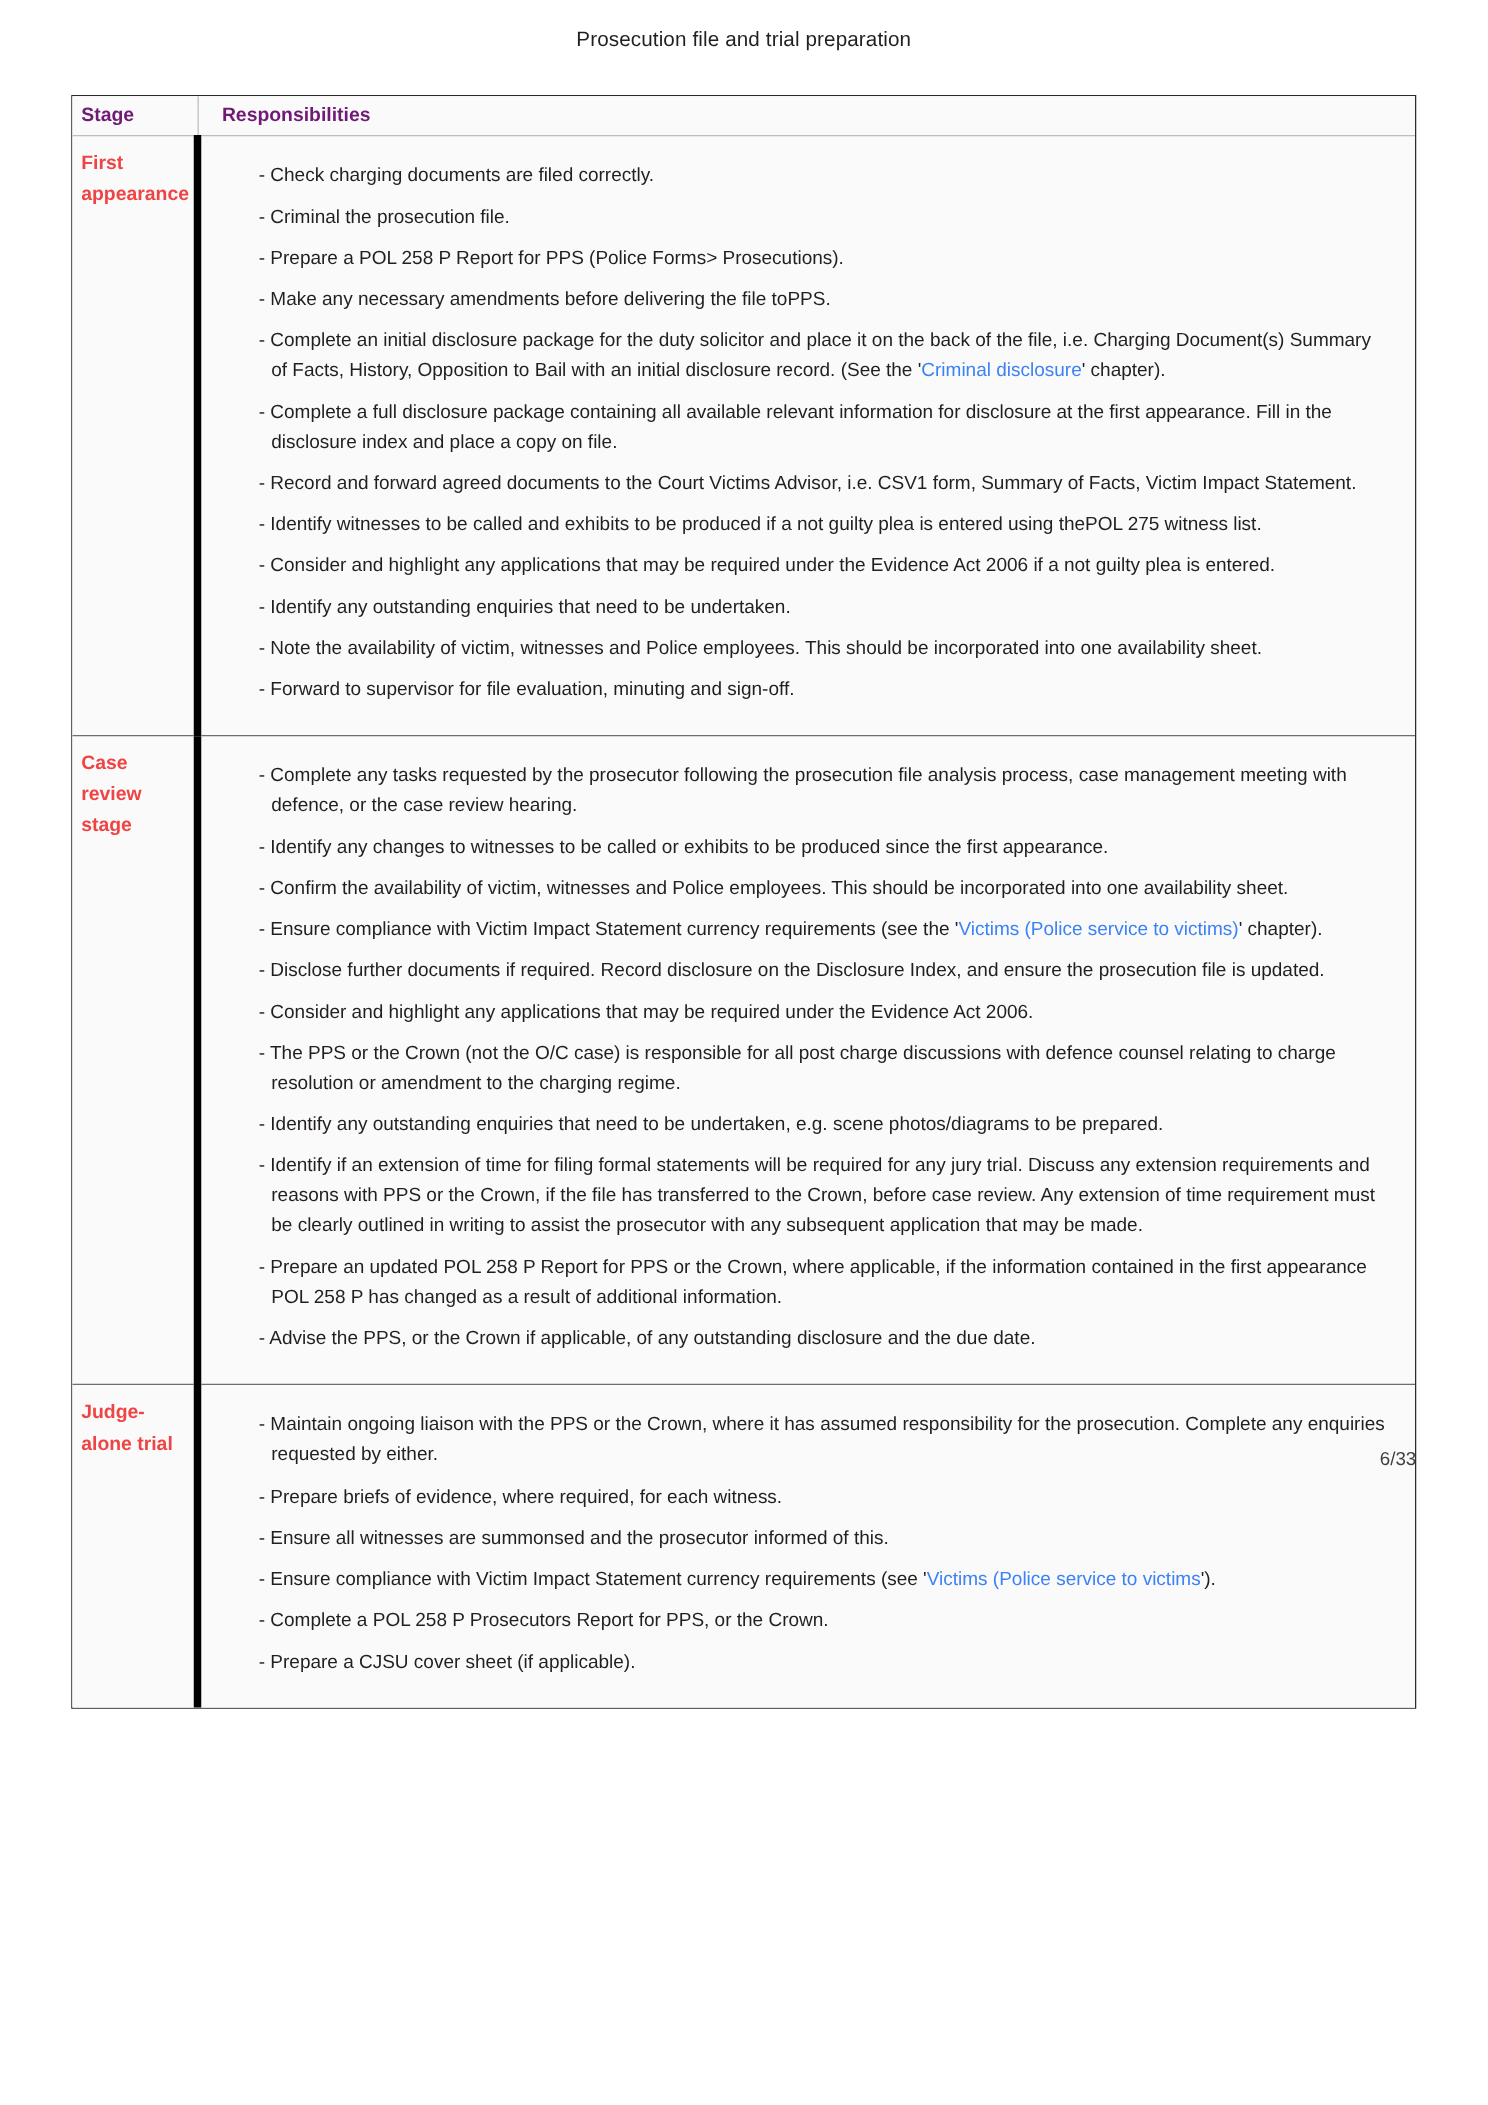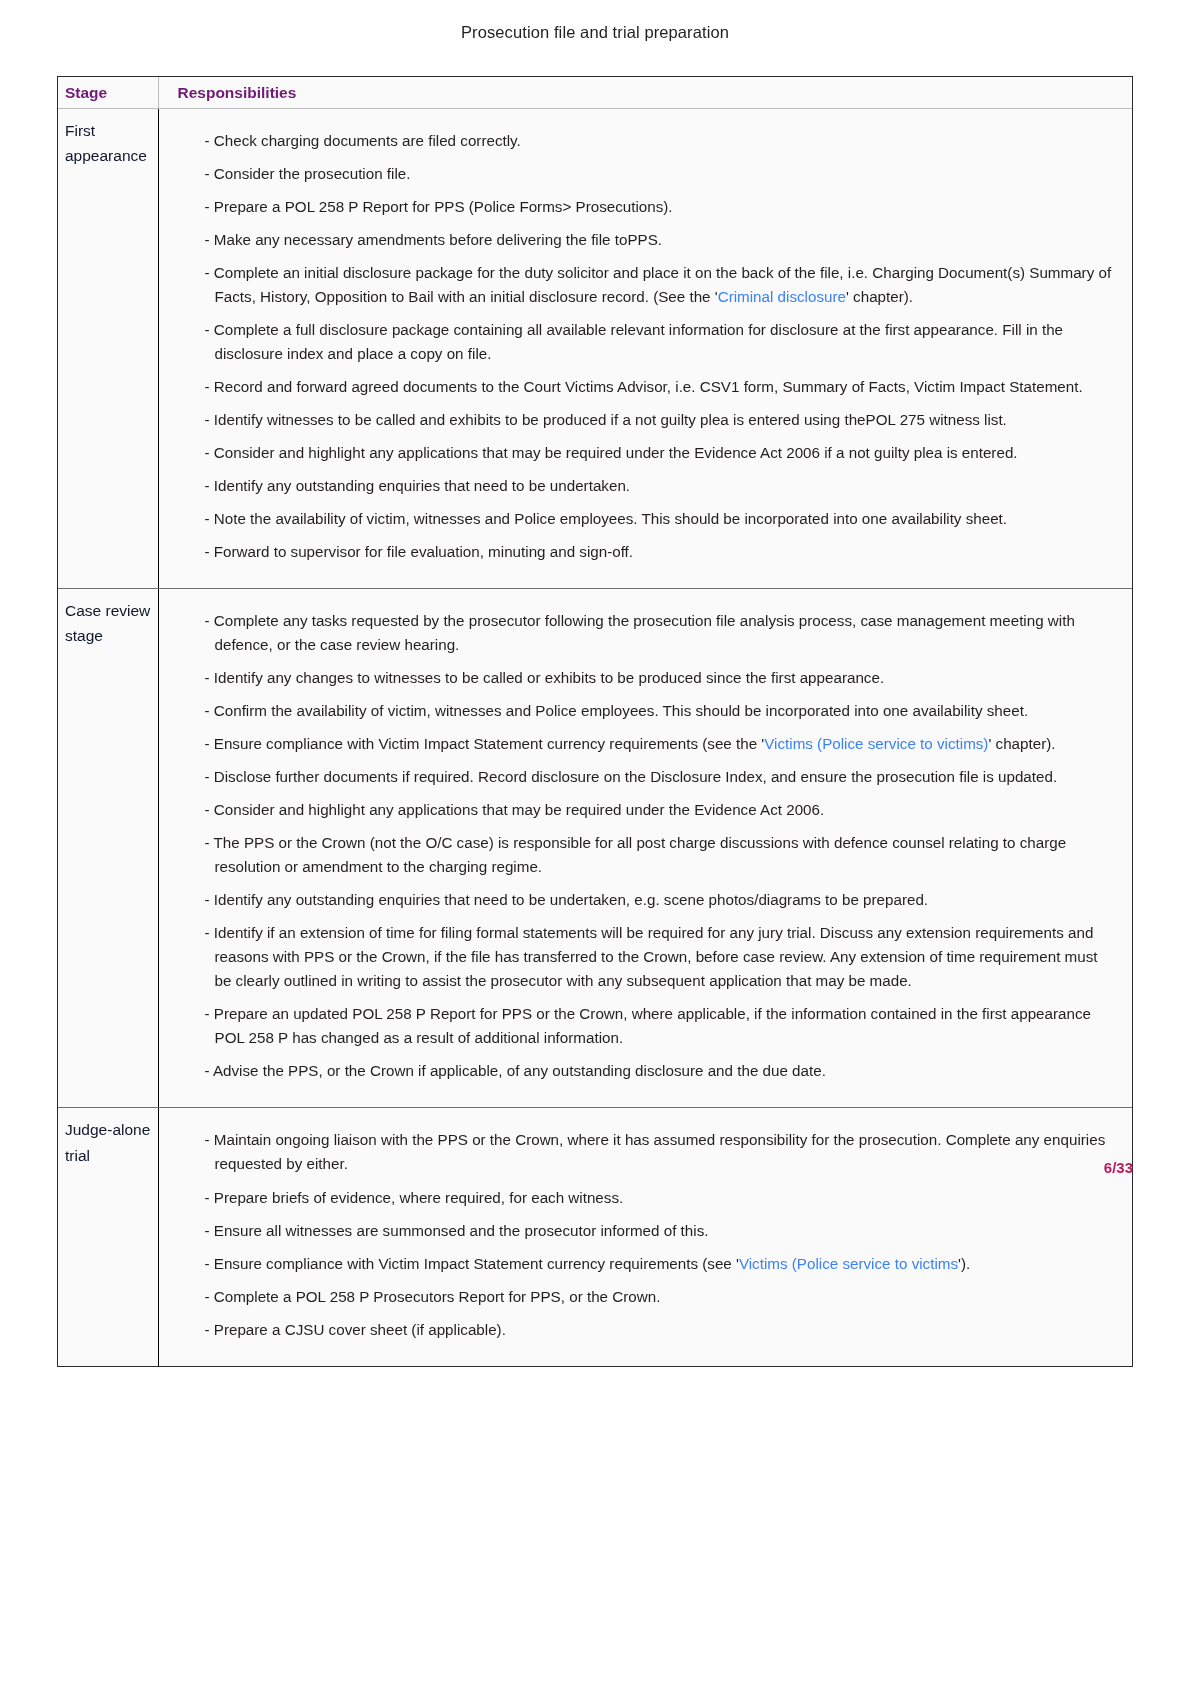--- a/index.html
+++ b/index.html
@@ -62,24 +62,24 @@
   }
   .stage-table tbody td {
     vertical-align: top;
     background: #fafafa;
     border-bottom: 1px solid #6e6e6e;
   }
   .stage-table tbody tr:last-child td {
     border-bottom: none;
   }
   .stage-table tbody td.td-stage {
-    border-right: 1px solid #000000;
-    font-weight: normal;
+    border-right: 6px solid #000000;
+    font-weight: bold;
     font-size: 15.5px;
-    color: #0f172a;
+    color: #ef4444;
     line-height: 1.62;
     padding: 9px 2px 10px 7px;
     word-break: break-word;
   }
   .stage-table tbody td.td-resp {
     padding: 8px 8px 12px 8px;
   }
   ul.resp-list {
     list-style: none;
     margin: 12px;
@@ -99,22 +99,22 @@
     text-underline-offset: 1.5px;
   }
   .xlink {
     color: #3b82f6;
   }
   .footer {
     position: absolute;
     right: 57px;
     bottom: 52px;
     font-size: 15px;
-    font-weight: bold;
-    color: #be185d;
+    font-weight: normal;
+    color: #404040;
   }
 </style>
 </head>
 <body>
 
 <div class="page">
 
   <div class="page-header">Prosecution file and trial preparation</div>
 
   <div class="table-wrap">
@@ -128,21 +128,21 @@
           <th class="th-stage">Stage</th>
           <th class="th-resp">Responsibilities</th>
         </tr>
       </thead>
       <tbody id="table-body">
       <tr>
             <td class="td-stage">First appearance</td>
             <td class="td-resp">
               <ul class="resp-list">
                 <li>- Check charging documents are filed correctly.</li>
-                <li>- Consider the prosecution file.</li>
+                <li>- Criminal the prosecution file.</li>
                 <li>- Prepare a <span class="abbr">POL</span> 258 P Report for <span class="abbr">PPS</span> (Police Forms&gt; Prosecutions).</li>
                 <li>- Make any necessary amendments before delivering the file to<span class="abbr">PPS</span>.</li>
                 <li>- Complete an initial disclosure package for the duty solicitor and place it on the back of the file, i.e. Charging Document(s) Summary of Facts, History, Opposition to Bail with an initial disclosure record. (See the '<span class="xlink">Criminal disclosure</span>' chapter).</li>
                 <li>- Complete a full disclosure package containing all available relevant information for disclosure at the first appearance. Fill in the disclosure index and place a copy on file.</li>
                 <li>- Record and forward agreed documents to the Court Victims Advisor, i.e. CSV1 form, Summary of Facts, Victim Impact Statement.</li>
                 <li>- Identify witnesses to be called and exhibits to be produced if a not guilty plea is entered using the<span class="abbr">POL</span> 275 witness list.</li>
                 <li>- Consider and highlight any applications that may be required under the Evidence Act 2006 if a not guilty plea is entered.</li>
                 <li>- Identify any outstanding enquiries that need to be undertaken.</li>
                 <li>- Note the availability of victim, witnesses and Police employees. This should be incorporated into one availability sheet.</li>
                 <li>- Forward to supervisor for file evaluation, minuting and sign-off.</li>

